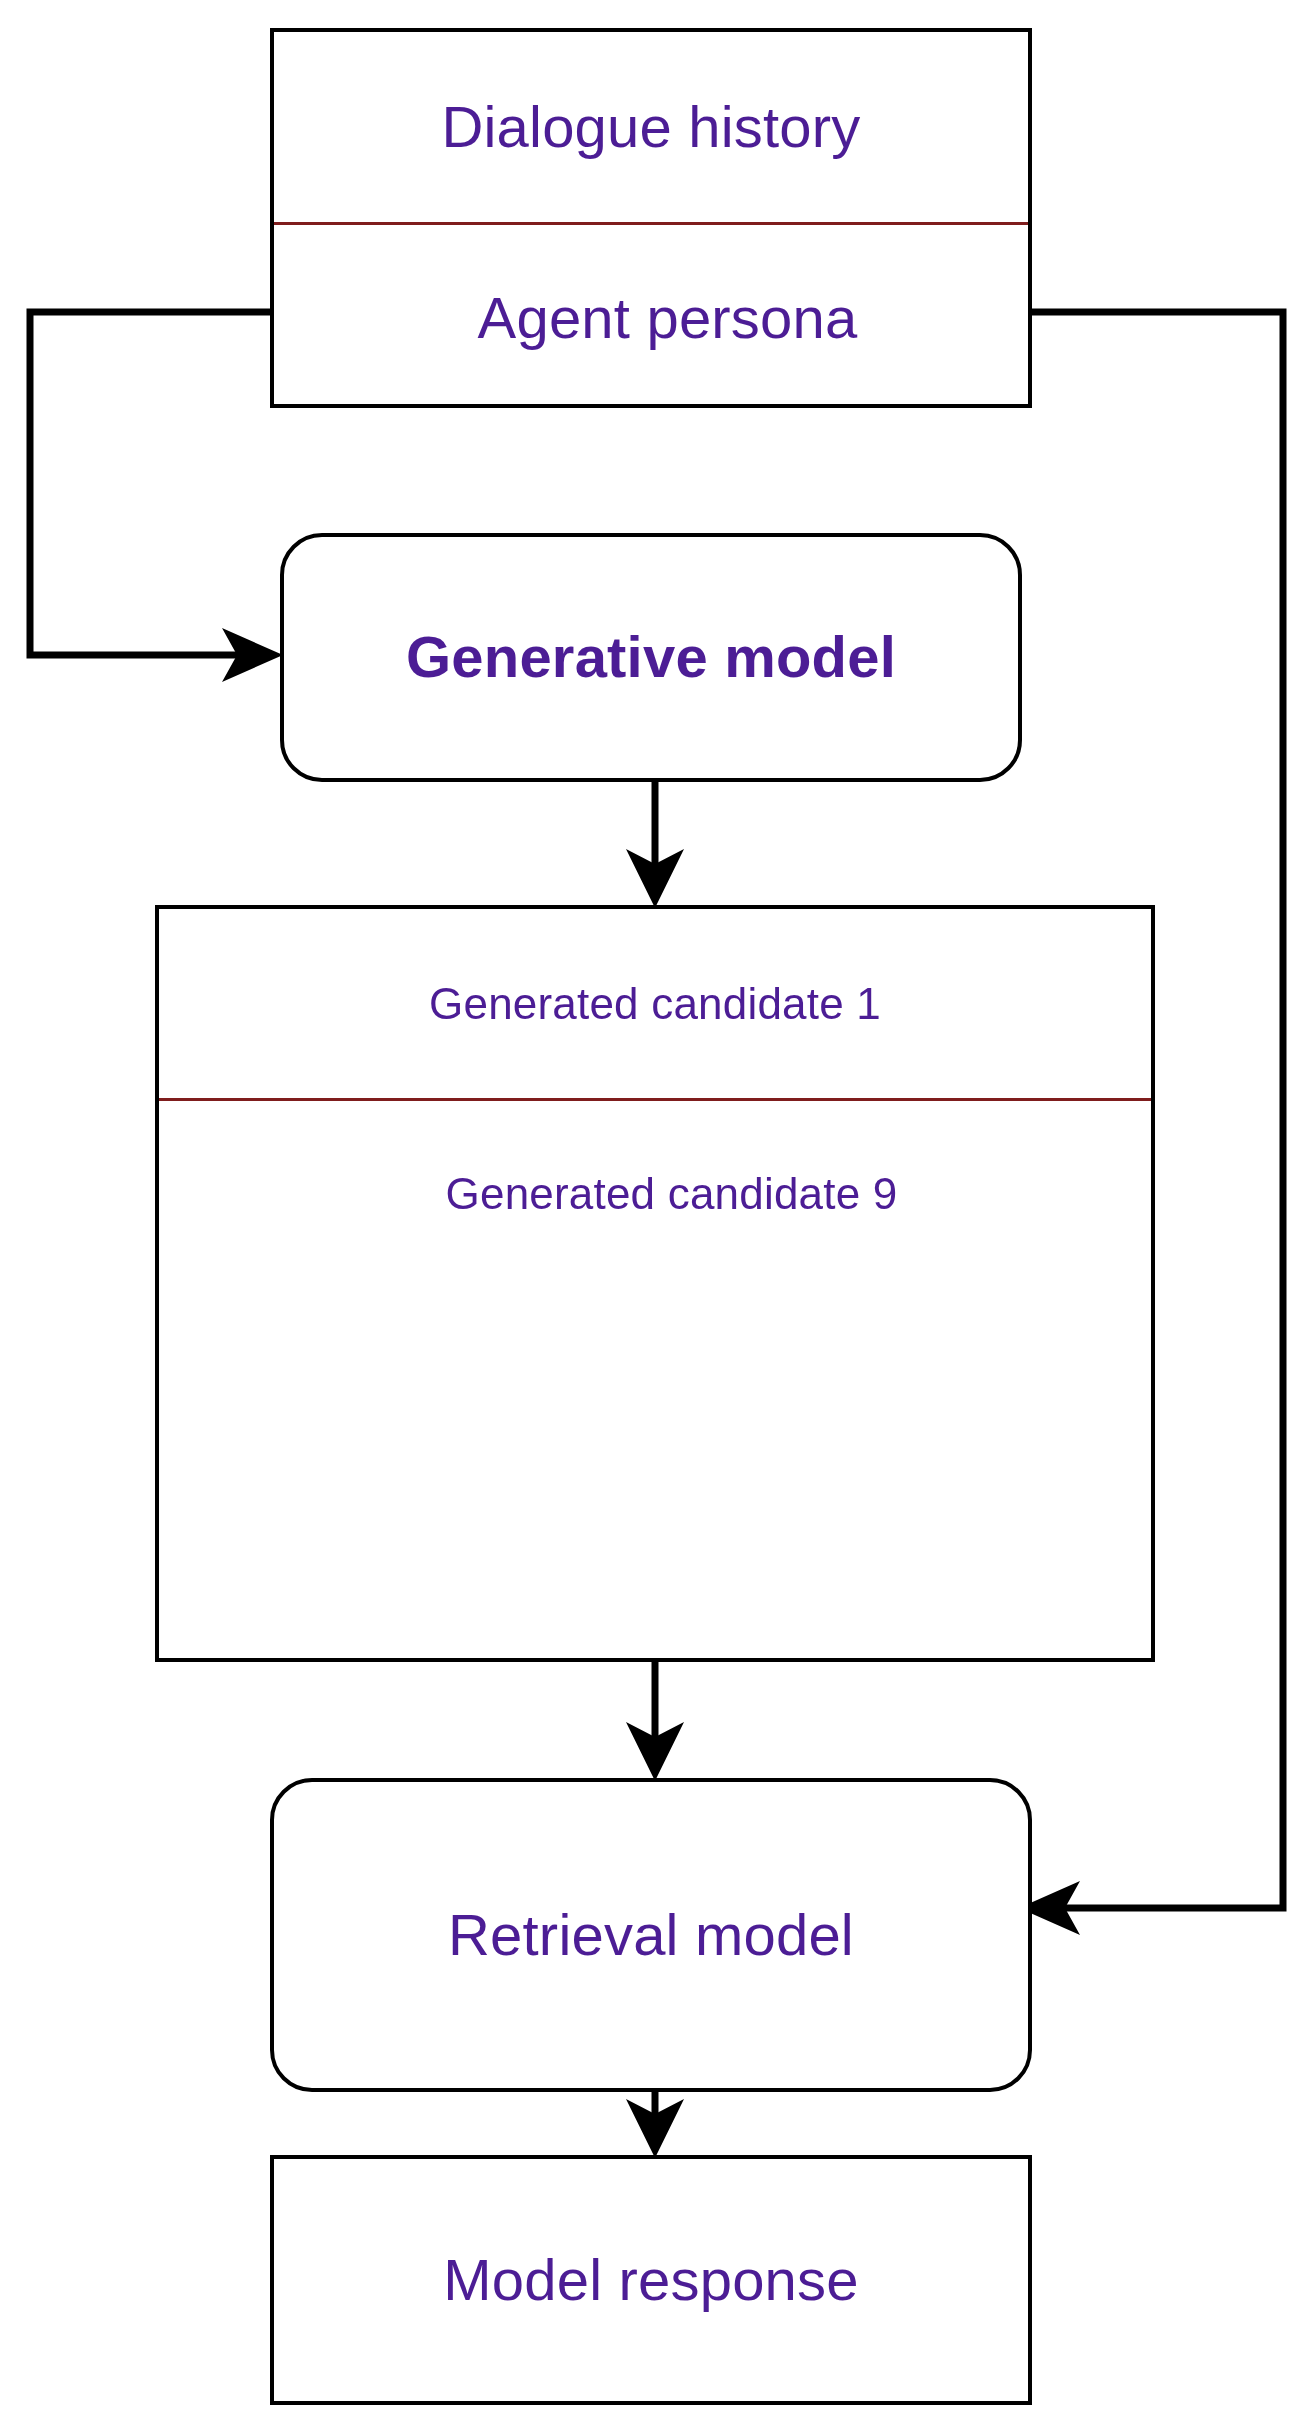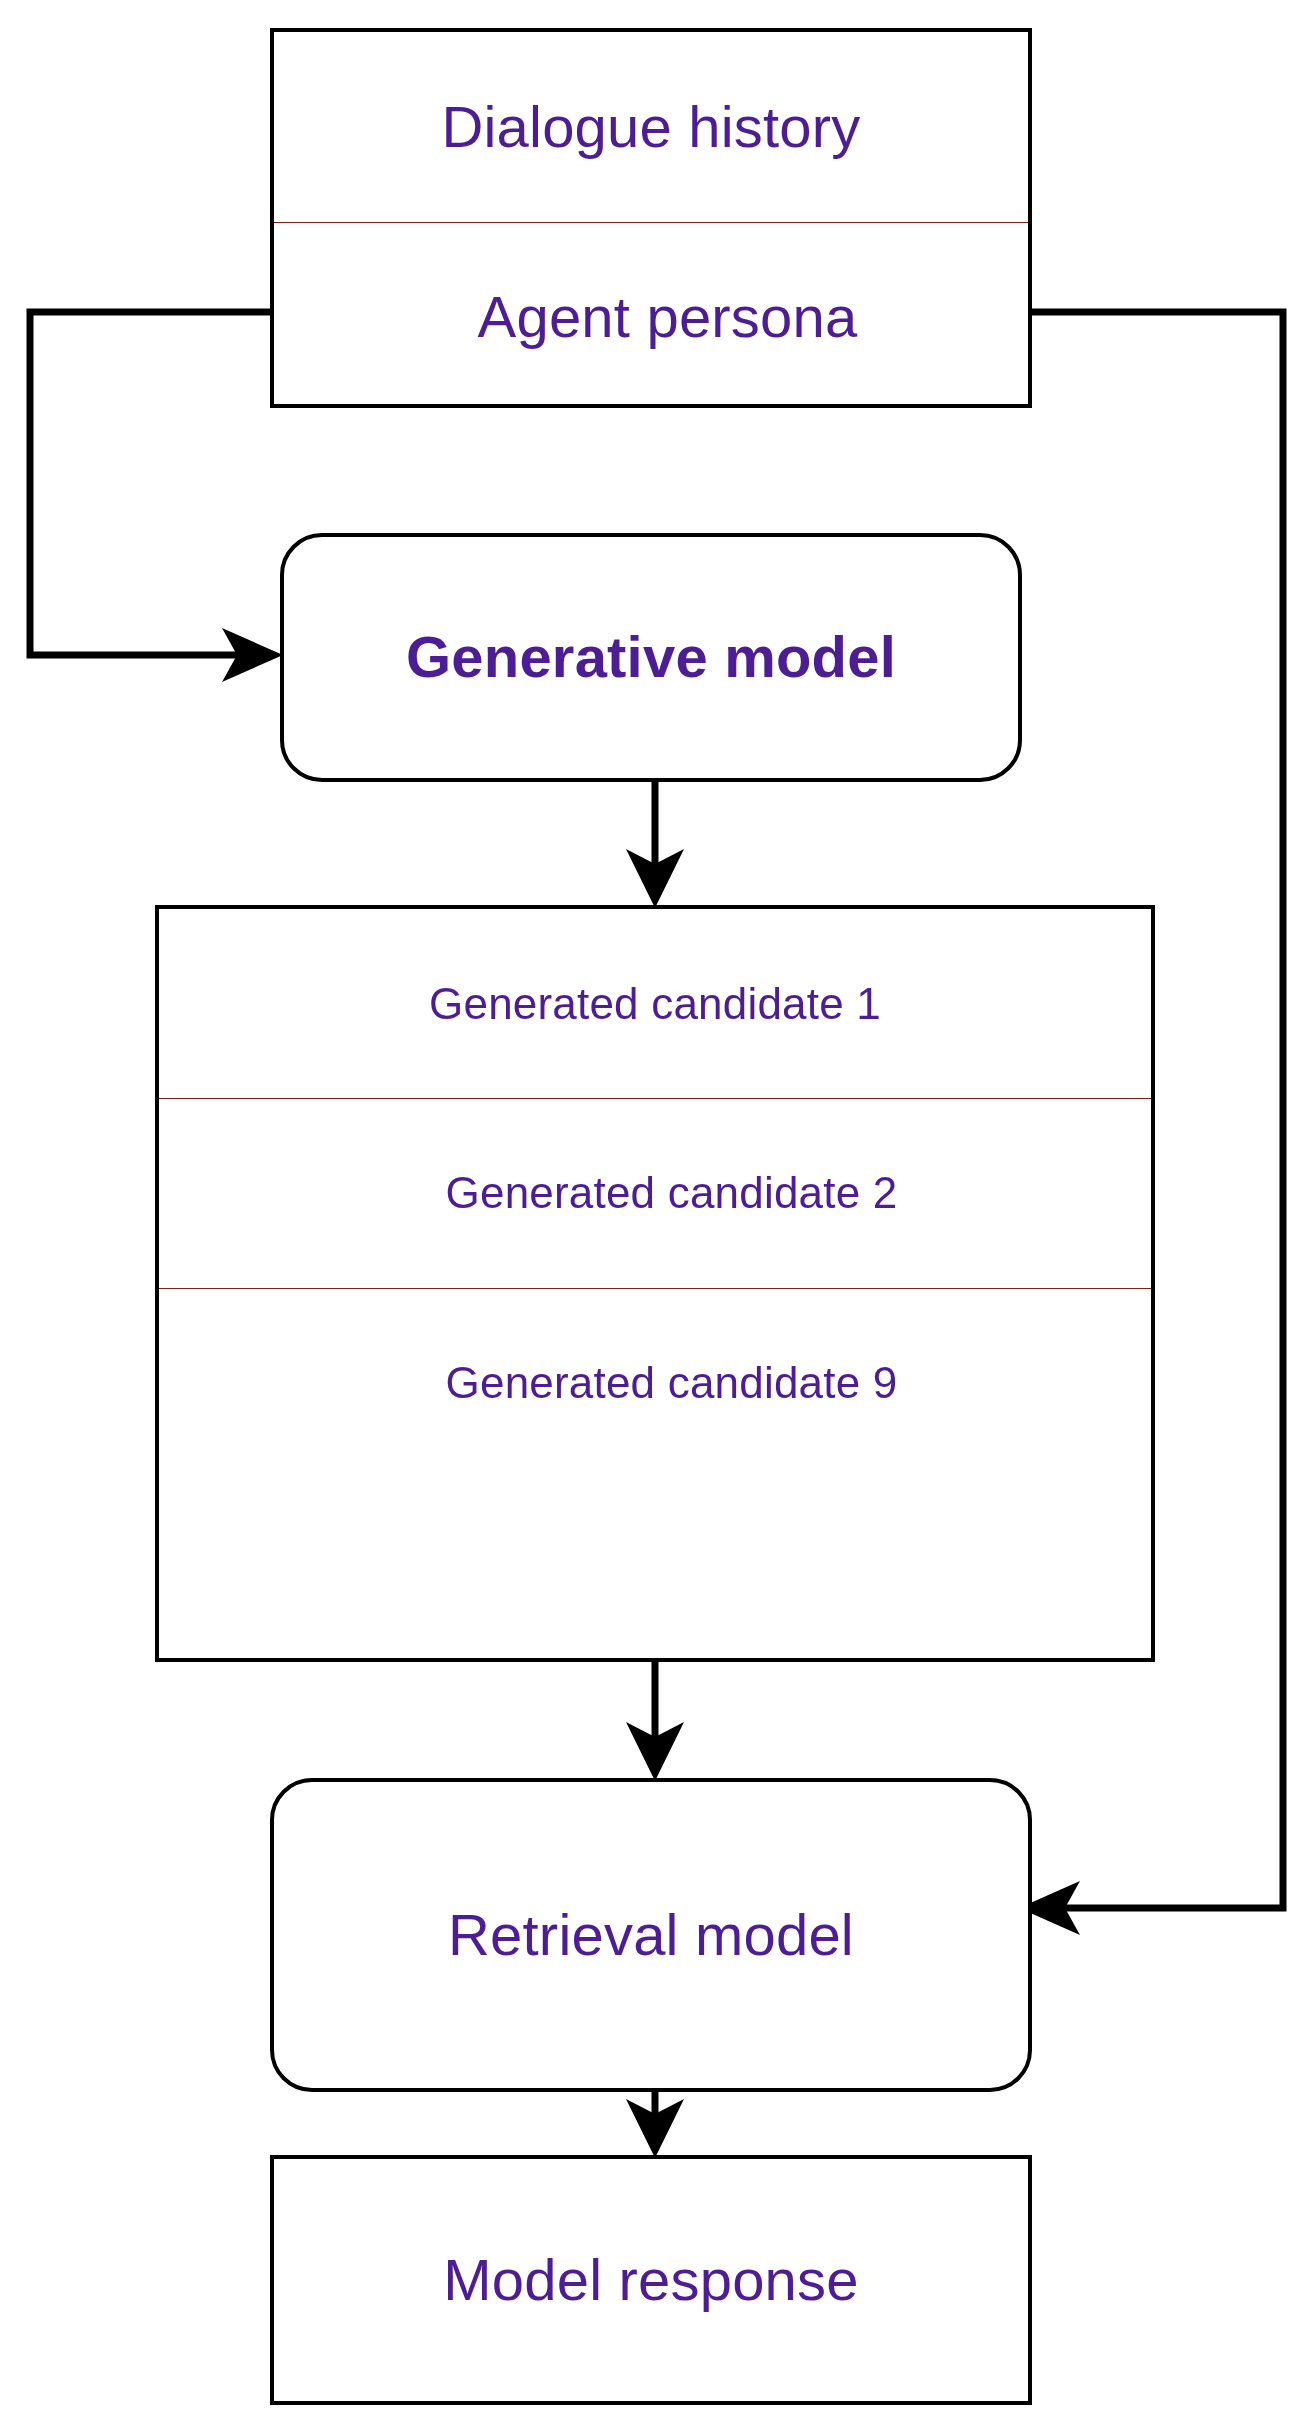--- a/index.html
+++ b/index.html
@@ -43,21 +43,21 @@
     display: flex;
     align-items: center;
     justify-content: center;
     color: #4c1d95;
     font-size: 58px;
     line-height: 1.05;
     letter-spacing: 0.2px;
     white-space: nowrap;
   }
   .cell + .cell {
-    border-top: 1px solid #7f1d1d;
+    border-top: 3px solid #7f1d1d;
     padding-left: 33px;
   }
   
   #node-inputs   { left: 270px; top: 28px;   width: 762px; height: 380px; }
   #node-inputs .cell { flex: 0 0 190px; }
   #node-generative { left: 280px; top: 533px;  width: 742px; height: 249px; font-weight: bold; }
   #node-candidates { left: 155px; top: 905px;  width: 1000px; height: 757px; }
   #node-candidates .cell { flex: 0 0 189.25px; font-size: 44px; }
   #node-retrieval  { left: 270px; top: 1778px; width: 762px; height: 314px; align-items: center; }
   #node-response   { left: 270px; top: 2155px; width: 762px; height: 250px; justify-content: center; }
@@ -99,21 +99,20 @@
     <div class="cell">Dialogue history</div>
     <div class="cell">Agent persona</div>
   </div>
 
   <div class="node rounded" id="node-generative">
     <div class="cell">Generative model</div>
   </div>
 
   <div class="node" id="node-candidates">
     <div class="cell">Generated candidate 1</div>
-    <div class="cell">Generated candidate 2</div>
     <div class="cell">Generated candidate 9</div>
   </div>
 
   <div class="node rounded" id="node-retrieval">
     <div class="cell">Retrieval model</div>
   </div>
 
   <div class="node" id="node-response">
     <div class="cell">Model response</div>
   </div>

